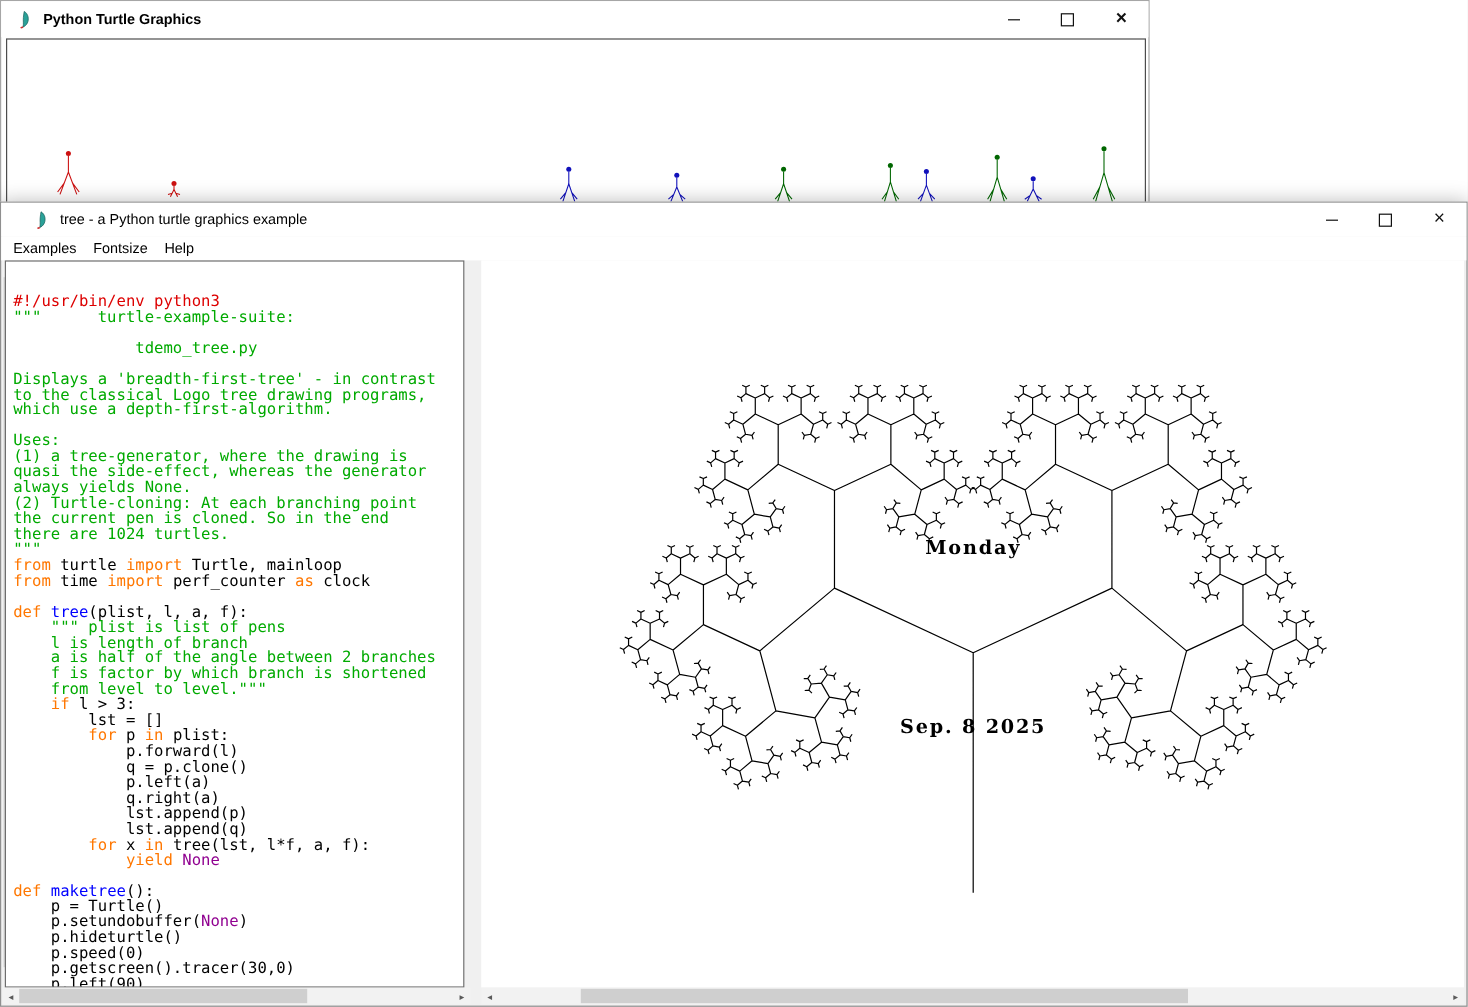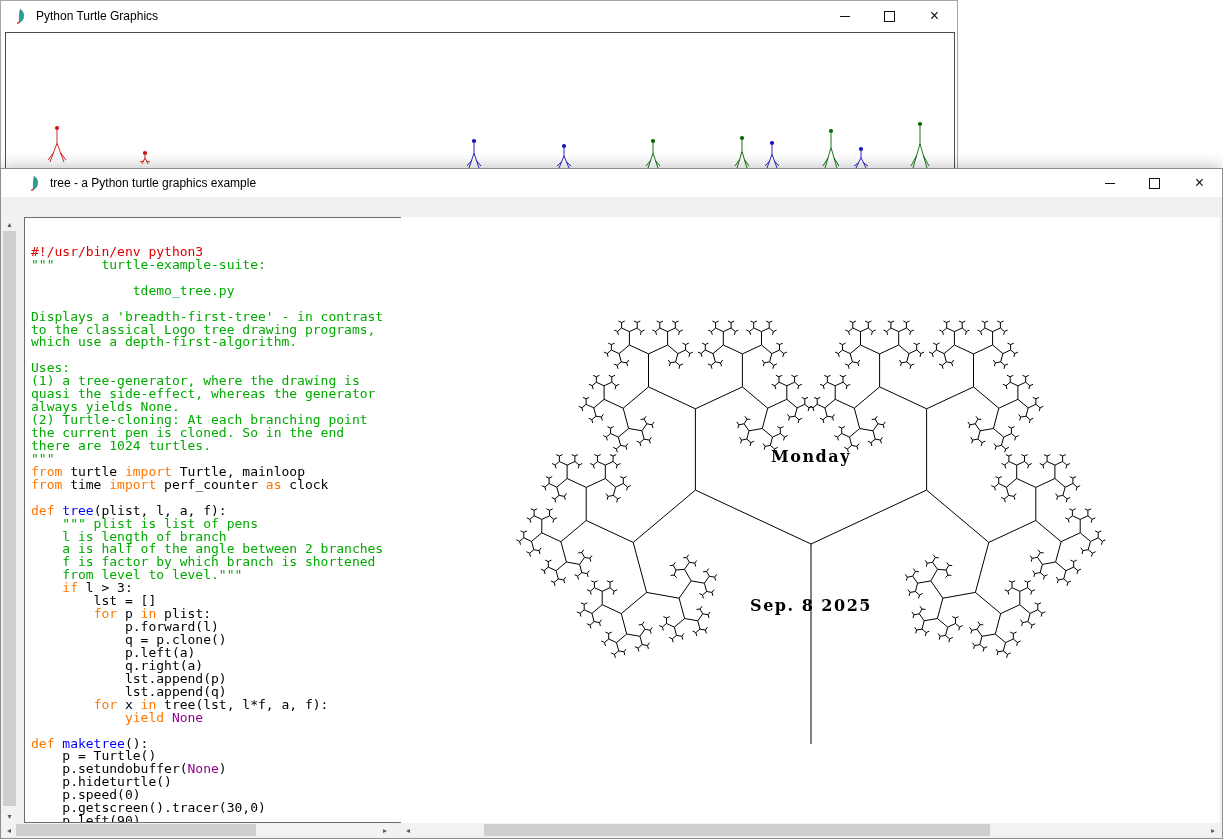--- a/index.html
+++ b/index.html
@@ -6,21 +6,21 @@
   body {
     width:1223px; height:839px; position:relative; overflow:hidden;
     background:#ffffff; font-family:"Liberation Sans", sans-serif;
   }
   .window { position:absolute; box-sizing:border-box; background:#fff; }
   #bg-window { left:0; top:0; width:958px; height:838px; border:1px solid #a6a6a6; }
   #fg-window { left:0; top:168px; width:1223px; height:671px; border:1px solid #8f8f8f;
                background:#f0f0f0; box-shadow:0 0 16px rgba(0,0,0,.28); }
 
   .titlebar { display:flex; align-items:center; background:#fff; }
-  #bg-window .titlebar { height:30px; }
+  #bg-window .titlebar { height:30px;font-weight:bold; }
   #fg-window .titlebar { height:28px;padding-left:14px; }
   .app-icon { margin-left:11px; width:16px; height:16px; flex:0 0 auto; }
   .title { margin-left:8px; font-size:12px; color:#000; white-space:nowrap; }
   .controls { margin-left:auto; display:flex; height:100%; }
   .ctl { width:45px; display:flex; align-items:center; justify-content:center; cursor:default; }
   .min-glyph { width:10px; height:1px; background:#111; display:block; }
   .max-glyph { width:9px; height:9px; border:1px solid #111; display:block; }
   .close-glyph { font-size:16px; color:#111; line-height:1; }
 
   
@@ -34,21 +34,21 @@
   .scrollbar { background:#f2f2f2; }
   .scroll-arrow { position:absolute; display:flex; align-items:center; justify-content:center;
                   font-size:8px; color:#5a5a5a; }
   .thumb { position:absolute; background:#cfcfcf; }
 
   #code-vscroll { position:absolute; left:1px; top:48px; bottom:15px; width:15px; }
   #code-vscroll .up { top:0; left:0; width:100%; height:14px; }
   #code-vscroll .down { bottom:0; left:0; width:100%; height:14px; }
   #code-vscroll .thumb { left:1px; right:1px; top:14px; bottom:17px; }
 
-  #code-pane { position:absolute; left:23px; top:48px; width:375px; bottom:15px;
+  #code-pane { position:absolute; left:3px; top:48px; width:375px; bottom:15px;
                background:#fff; border:1px solid #6e6e6e; overflow:hidden;
                padding:2px 0 0 6px;
                font-family:"DejaVu Sans Mono", monospace; font-size:13px;
                line-height:12.95px; white-space:pre; color:#000; }
   .code-line { height:12.95px; }
 
   #sash { position:absolute; left:392px; top:48px; width:8px; bottom:15px; }
 
   #canvas-pane { position:absolute; left:400px; right:2px; top:48px; bottom:15px;
                  background:#fff; overflow:hidden; }
@@ -129,20 +129,25 @@
         </div>
       <div class="ctl">
           <span class="max-glyph"></span>
         </div>
       <div class="ctl">
           <span class="close-glyph">×</span>
         </div>
     </div>
   </div>
 
+  <div id="fg-menubar">
+    <span class="menu-item">Examples</span>
+    <span class="menu-item">Fontsize</span>
+    <span class="menu-item">Help</span>
+  </div>
 
   <div id="code-vscroll" class="scrollbar">
     <div class="scroll-arrow up">▴</div>
     <div class="thumb"></div>
     <div class="scroll-arrow down">▾</div>
   </div>
 
   <div id="code-pane">
     <div id="code-lines"><div class="code-line"><span style="color: rgb(221, 0, 0);">#!/usr/bin/env python3</span></div><div class="code-line"><span style="color: rgb(0, 170, 0);">"""      turtle-example-suite:</span></div><div class="code-line">&nbsp;</div><div class="code-line"><span style="color: rgb(0, 170, 0);">             tdemo_tree.py</span></div><div class="code-line">&nbsp;</div><div class="code-line"><span style="color: rgb(0, 170, 0);">Displays a 'breadth-first-tree' - in contrast</span></div><div class="code-line"><span style="color: rgb(0, 170, 0);">to the classical Logo tree drawing programs,</span></div><div class="code-line"><span style="color: rgb(0, 170, 0);">which use a depth-first-algorithm.</span></div><div class="code-line">&nbsp;</div><div class="code-line"><span style="color: rgb(0, 170, 0);">Uses:</span></div><div class="code-line"><span style="color: rgb(0, 170, 0);">(1) a tree-generator, where the drawing is</span></div><div class="code-line"><span style="color: rgb(0, 170, 0);">quasi the side-effect, whereas the generator</span></div><div class="code-line"><span style="color: rgb(0, 170, 0);">always yields None.</span></div><div class="code-line"><span style="color: rgb(0, 170, 0);">(2) Turtle-cloning: At each branching point</span></div><div class="code-line"><span style="color: rgb(0, 170, 0);">the current pen is cloned. So in the end</span></div><div class="code-line"><span style="color: rgb(0, 170, 0);">there are 1024 turtles.</span></div><div class="code-line"><span style="color: rgb(0, 170, 0);">"""</span></div><div class="code-line"><span style="color: rgb(255, 119, 0);">from</span><span style="color: rgb(0, 0, 0);"> turtle </span><span style="color: rgb(255, 119, 0);">import</span><span style="color: rgb(0, 0, 0);"> Turtle, mainloop</span></div><div class="code-line"><span style="color: rgb(255, 119, 0);">from</span><span style="color: rgb(0, 0, 0);"> time </span><span style="color: rgb(255, 119, 0);">import</span><span style="color: rgb(0, 0, 0);"> perf_counter </span><span style="color: rgb(255, 119, 0);">as</span><span style="color: rgb(0, 0, 0);"> clock</span></div><div class="code-line">&nbsp;</div><div class="code-line"><span style="color: rgb(255, 119, 0);">def</span><span style="color: rgb(0, 0, 0);"> </span><span style="color: rgb(0, 0, 255);">tree</span><span style="color: rgb(0, 0, 0);">(plist, l, a, f):</span></div><div class="code-line"><span style="color: rgb(0, 0, 0);">    </span><span style="color: rgb(0, 170, 0);">""" plist is list of pens</span></div><div class="code-line"><span style="color: rgb(0, 170, 0);">    l is length of branch</span></div><div class="code-line"><span style="color: rgb(0, 170, 0);">    a is half of the angle between 2 branches</span></div><div class="code-line"><span style="color: rgb(0, 170, 0);">    f is factor by which branch is shortened</span></div><div class="code-line"><span style="color: rgb(0, 170, 0);">    from level to level."""</span></div><div class="code-line"><span style="color: rgb(0, 0, 0);">    </span><span style="color: rgb(255, 119, 0);">if</span><span style="color: rgb(0, 0, 0);"> l &gt; 3:</span></div><div class="code-line"><span style="color: rgb(0, 0, 0);">        lst = []</span></div><div class="code-line"><span style="color: rgb(0, 0, 0);">        </span><span style="color: rgb(255, 119, 0);">for</span><span style="color: rgb(0, 0, 0);"> p </span><span style="color: rgb(255, 119, 0);">in</span><span style="color: rgb(0, 0, 0);"> plist:</span></div><div class="code-line"><span style="color: rgb(0, 0, 0);">            p.forward(l)</span></div><div class="code-line"><span style="color: rgb(0, 0, 0);">            q = p.clone()</span></div><div class="code-line"><span style="color: rgb(0, 0, 0);">            p.left(a)</span></div><div class="code-line"><span style="color: rgb(0, 0, 0);">            q.right(a)</span></div><div class="code-line"><span style="color: rgb(0, 0, 0);">            lst.append(p)</span></div><div class="code-line"><span style="color: rgb(0, 0, 0);">            lst.append(q)</span></div><div class="code-line"><span style="color: rgb(0, 0, 0);">        </span><span style="color: rgb(255, 119, 0);">for</span><span style="color: rgb(0, 0, 0);"> x </span><span style="color: rgb(255, 119, 0);">in</span><span style="color: rgb(0, 0, 0);"> tree(lst, l*f, a, f):</span></div><div class="code-line"><span style="color: rgb(0, 0, 0);">            </span><span style="color: rgb(255, 119, 0);">yield</span><span style="color: rgb(0, 0, 0);"> </span><span style="color: rgb(144, 0, 144);">None</span></div><div class="code-line">&nbsp;</div><div class="code-line"><span style="color: rgb(255, 119, 0);">def</span><span style="color: rgb(0, 0, 0);"> </span><span style="color: rgb(0, 0, 255);">maketree</span><span style="color: rgb(0, 0, 0);">():</span></div><div class="code-line"><span style="color: rgb(0, 0, 0);">    p = Turtle()</span></div><div class="code-line"><span style="color: rgb(0, 0, 0);">    p.setundobuffer(</span><span style="color: rgb(144, 0, 144);">None</span><span style="color: rgb(0, 0, 0);">)</span></div><div class="code-line"><span style="color: rgb(0, 0, 0);">    p.hideturtle()</span></div><div class="code-line"><span style="color: rgb(0, 0, 0);">    p.speed(0)</span></div><div class="code-line"><span style="color: rgb(0, 0, 0);">    p.getscreen().tracer(30,0)</span></div><div class="code-line"><span style="color: rgb(0, 0, 0);">    p.left(90)</span></div></div>
   </div>

